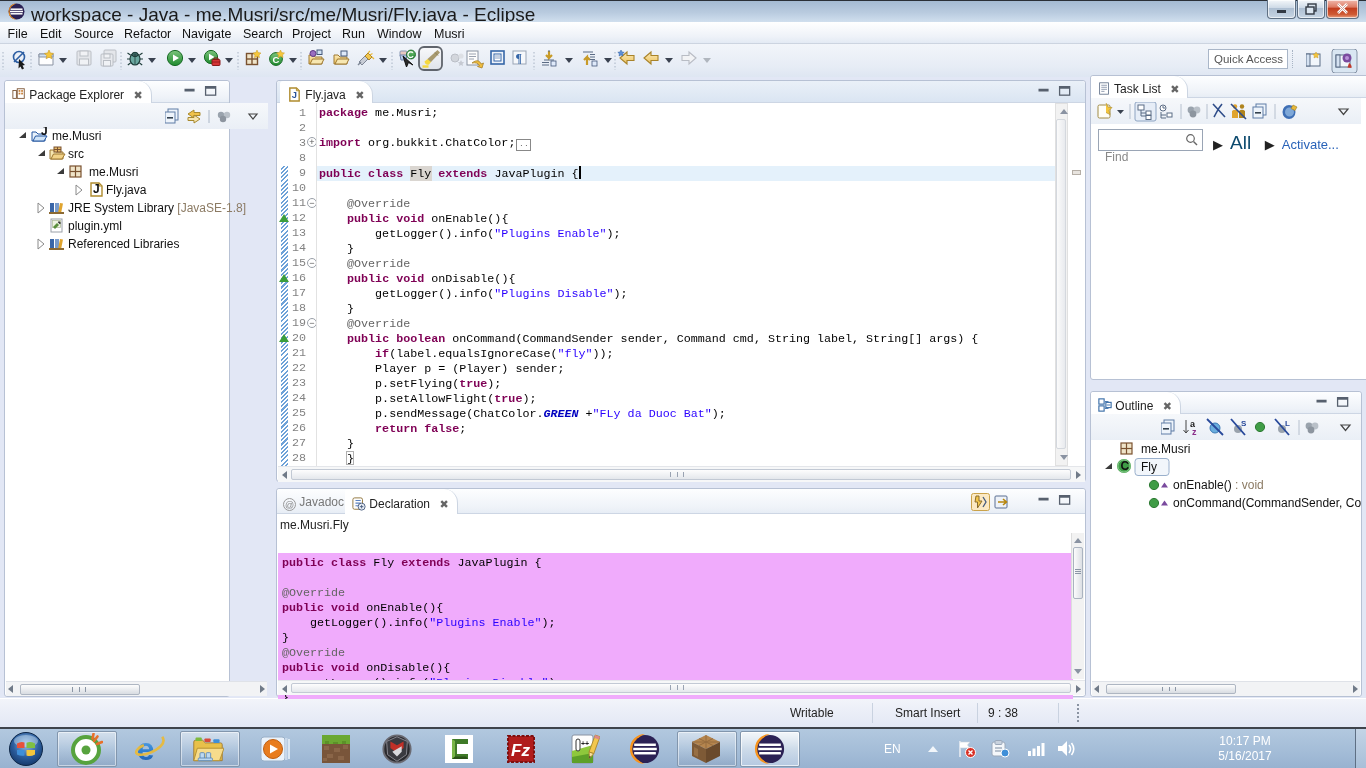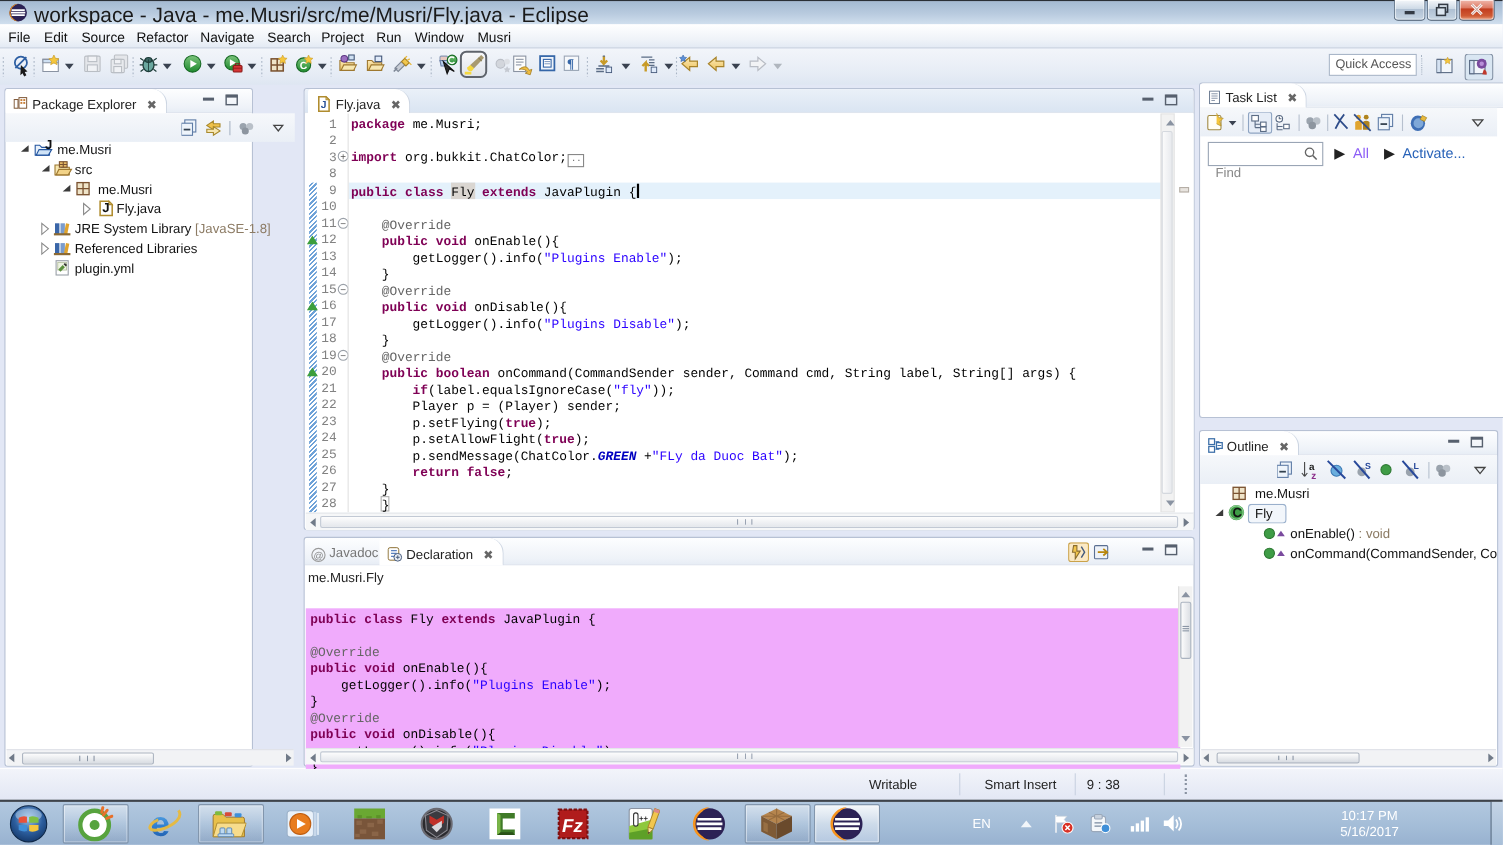--- a/index.html
+++ b/index.html
@@ -409,39 +409,39 @@
               <rect x="1" y="3" width="4" height="10" fill="#3a66a8"></rect>
               <rect x="6" y="3" width="4" height="10" fill="#7a9ccc"></rect>
               <path d="M11 3 l3 .6 l-2 10 l-3 -.6 z" fill="#e0a42e"></path>
               <rect x="0" y="12" width="15" height="2" fill="#8c6a34"></rect>
             </g>
         <text x="67" y="13">JRE System Library <tspan fill="#8c7b64">[JavaSE-1.8]</tspan></text>
           </svg>
         </div>
       <div class="trow">
           <svg class="tw" width="263" height="18">
+        <g transform="translate(48,1)">
+              <rect x="2" y="1" width="11" height="13" fill="#fff" stroke="#9aa0a8" stroke-width="1"></rect>
+              <rect x="3.5" y="2.5" width="8" height="7" fill="#eef3e2" stroke="#b4bfa0" stroke-width=".8"></rect>
+              <path d="M4 9 l4 -4 l2 2 l-4 4 z" fill="#5a8f3c"></path>
+              <path d="M10 3 l2 2 l-1.2 1.2 l-2 -2 z" fill="#333"></path>
+            </g>
+        <text x="67" y="13">plugin.yml</text>
+          </svg>
+        </div>
+      <div class="trow">
+          <svg class="tw" width="263" height="18">
         <path d="M37 4 l6 5 l-6 5 z" fill="#fff" stroke="#8a8a8a" stroke-width="1"></path>
         <g transform="translate(48,1)">
               <rect x="1" y="3" width="4" height="10" fill="#3a66a8"></rect>
               <rect x="6" y="3" width="4" height="10" fill="#7a9ccc"></rect>
               <path d="M11 3 l3 .6 l-2 10 l-3 -.6 z" fill="#e0a42e"></path>
               <rect x="0" y="12" width="15" height="2" fill="#8c6a34"></rect>
             </g>
         <text x="67" y="13">Referenced Libraries</text>
-          </svg>
-        </div>
-      <div class="trow">
-          <svg class="tw" width="263" height="18">
-        <g transform="translate(48,1)">
-              <rect x="2" y="1" width="11" height="13" fill="#fff" stroke="#9aa0a8" stroke-width="1"></rect>
-              <rect x="3.5" y="2.5" width="8" height="7" fill="#eef3e2" stroke="#b4bfa0" stroke-width=".8"></rect>
-              <path d="M4 9 l4 -4 l2 2 l-4 4 z" fill="#5a8f3c"></path>
-              <path d="M10 3 l2 2 l-1.2 1.2 l-2 -2 z" fill="#333"></path>
-            </g>
-        <text x="67" y="13">plugin.yml</text>
           </svg>
         </div>
     </div>
 
     <div class="abs" style="left:1px;top:600px;width:261px;height:15px;background:#f2f3f5;border-top:1px solid #dfe2e8;">
       <div style="position:absolute;left:2px;top:3px;width:0;height:0;border-top:4px solid transparent;border-bottom:4px solid transparent;border-right:5px solid #707a88;"></div>
       <div style="position:absolute;right:2px;top:3px;width:0;height:0;border-top:4px solid transparent;border-bottom:4px solid transparent;border-left:5px solid #707a88;"></div>
       <div style="position:absolute;left:14px;top:2px;width:120px;height:11px;background:linear-gradient(#fdfdfd,#d8dce2);border:1px solid #aeb6c2;border-radius:2px;"></div>
       <div style="position:absolute;left:66px;top:5px;width:14px;height:5px;border-left:1px solid #8b96a5;border-right:1px solid #8b96a5;background:linear-gradient(90deg,transparent 6px,#8b96a5 6px,#8b96a5 7px,transparent 7px);"></div>
     </div>
@@ -678,21 +678,21 @@
       <path d="M242 7 l9 0 l-4.5 5.5 z" fill="none" stroke="#444" stroke-width="1.2"></path>
     </svg>
 
     <div class="abs" style="left:7px;top:53px;width:105px;height:21px;background:#fff;border:1px solid #9aa5b5;font-size:12px;color:#888;padding:20px 0 0 6px;">Find
       <svg style="position:absolute;right:4px;top:3px;" width="13" height="13" viewBox="0 0 13 13">
           <circle cx="5.5" cy="5.5" r="3.8" fill="none" stroke="#666" stroke-width="1.2"></circle>
           <line x1="8.5" y1="8.5" x2="12" y2="12" stroke="#666" stroke-width="1.4"></line>
         </svg>
     </div>
     <div class="abs" style="left:122px;top:56px;font-size:13px;">
-      <span style="color:#222;">▶</span><span style="font-size:13px;color:#8b5cf6;margin-left:7px;">All</span>
+      <span style="color:#222;">▶</span><span style="font-size:19px;color:#0c4a6e;margin-left:7px;">All</span>
       <span style="color:#222;margin-left:10px;">▶</span><span style="font-size:13px;color:#2862b8;margin-left:7px;">Activate...</span>
     </div>
     <div class="abs" style="right:8px;top:54px;width:15px;height:15px;border:1.4px solid #2862b8;border-radius:50%;color:#2862b8;font-size:11px;font-weight:bold;text-align:center;line-height:14px;">?</div>
   </div>
 
   <div class="panel" style="left:1090px; top:391px; width:272px; height:306px;">
     <div class="tabrow"></div>
     <div class="vtab" style="left:0;text-align:center;">
       <svg style="position:relative;top:2px" width="14" height="14" viewBox="0 0 16 16">
           <rect x="1" y="1" width="6" height="6" fill="#fff" stroke="#3a6ea8" stroke-width="1.3"></rect>

